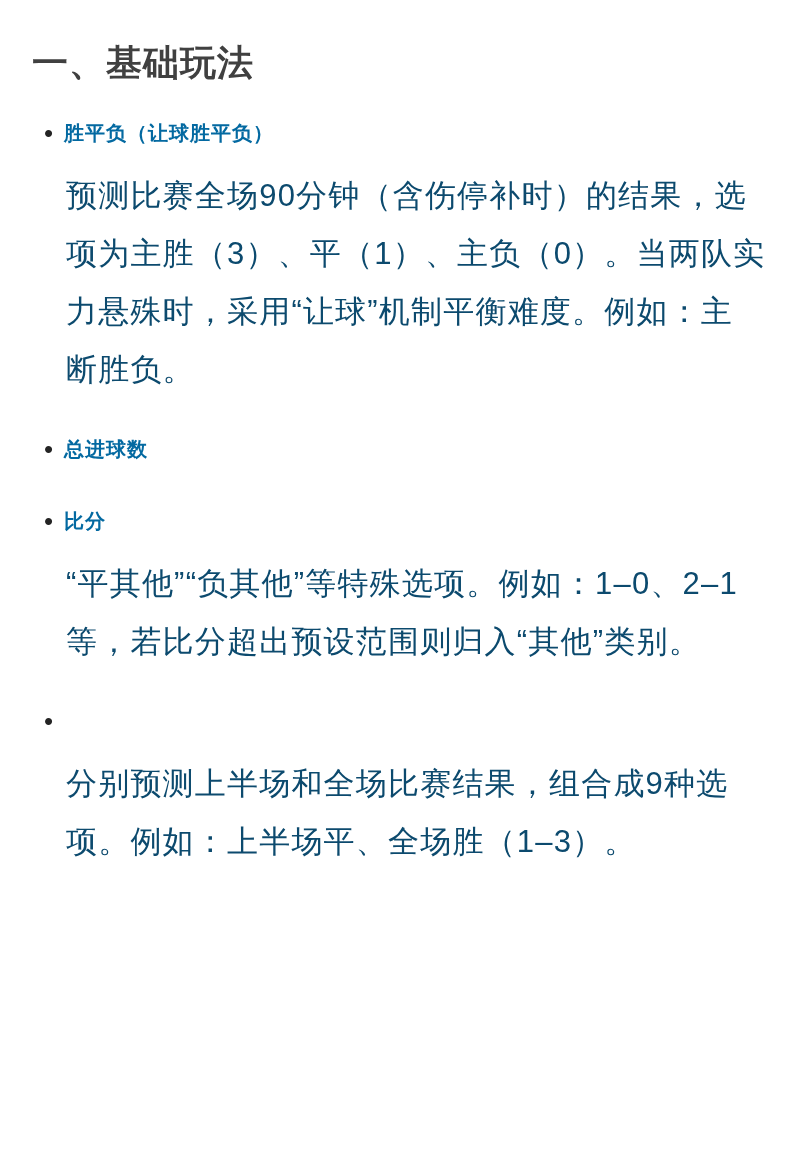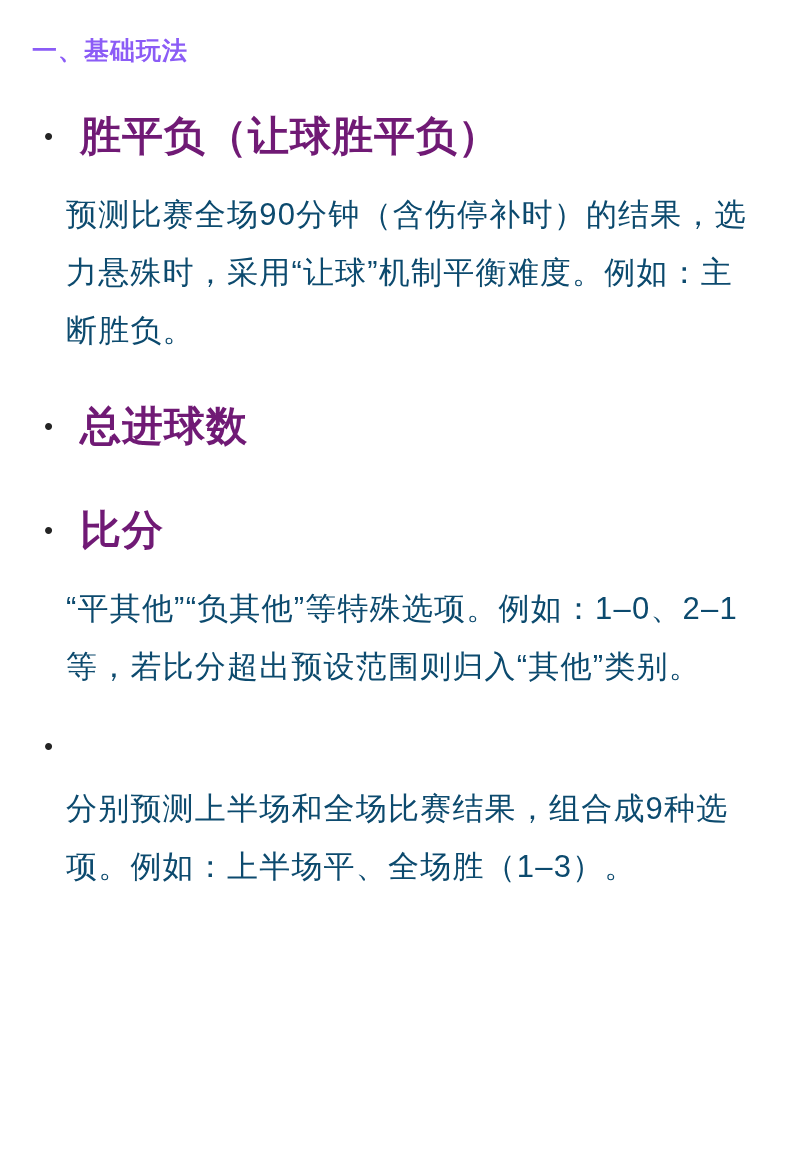--- a/index.html
+++ b/index.html
@@ -7,45 +7,45 @@
     position: relative;
     width: 800px;
     height: 1155px;
     background: #ffffff;
     overflow: hidden;
     box-sizing: border-box;
     padding-top: 30px;
     font-family: "Liberation Sans", sans-serif;
   }
   .title {
-    margin: 0 0 0 32px;
-    font-size: 25px;
+    margin: 13px 0 0 32px;
+    font-size: 36px;
     line-height: 40px;
     font-weight: 700;
-    color: #8b5cf6;
+    color: #404040;
     letter-spacing: 1px;
   }
   .heading-row {
     display: flex;
     align-items: center;
     margin: 28px 0 0 44px;
   }
   .bullet {
     flex: 0 0 20px;
     width: 20px;
     font-size: 26px;
     line-height: 44px;
     color: #242424;
   }
   .heading {
-    margin: 16px;
-    font-size: 41px;
+    margin: 0;
+    font-size: 20px;
     line-height: 44px;
     font-weight: 700;
-    color: #701a75;
+    color: #0369a1;
     letter-spacing: 1px;
   }
   .para {
     margin: 12px 0 0 66px;
     width: 714px;
   }
   .line {
     font-size: 31px;
     line-height: 58px;
     color: #0c4a6e;
@@ -60,20 +60,21 @@
 
   <h1 class="title">一、基础玩法</h1>
 
   <section>
     <div class="heading-row">
       <span class="bullet">•</span>
       <h2 class="heading">胜平负（让球胜平负）</h2>
     </div>
     <div class="para">
       <div class="line">预测比赛全场90分钟（含伤停补时）的结果，选</div>
+      <div class="line">项为主胜（3）、平（1）、主负（0）。当两队实</div>
       <div class="line">力悬殊时，采用“让球”机制平衡难度。例如：主</div>
       <div class="line">断胜负。</div>
     </div>
   </section>
 
   <section>
     <div class="heading-row">
       <span class="bullet">•</span>
       <h2 class="heading">总进球数</h2>
     </div>

